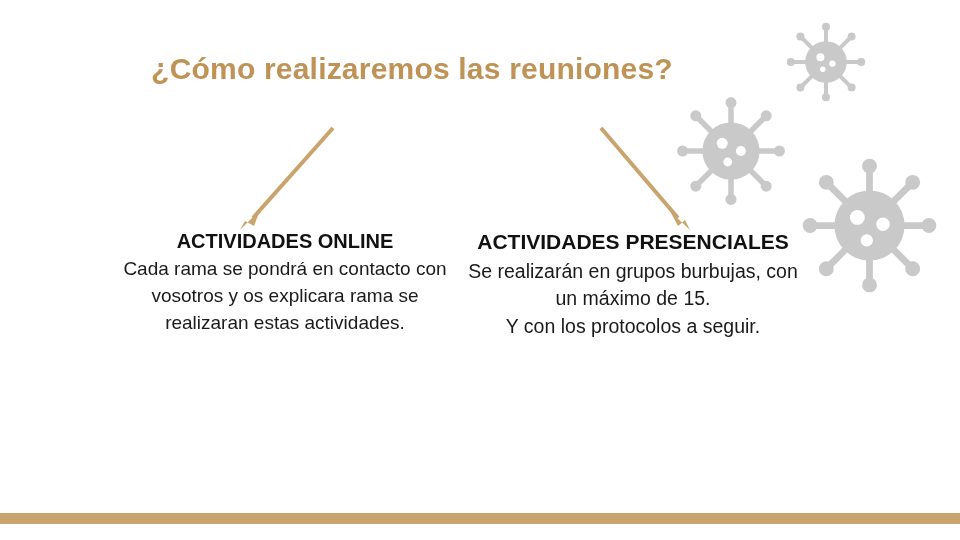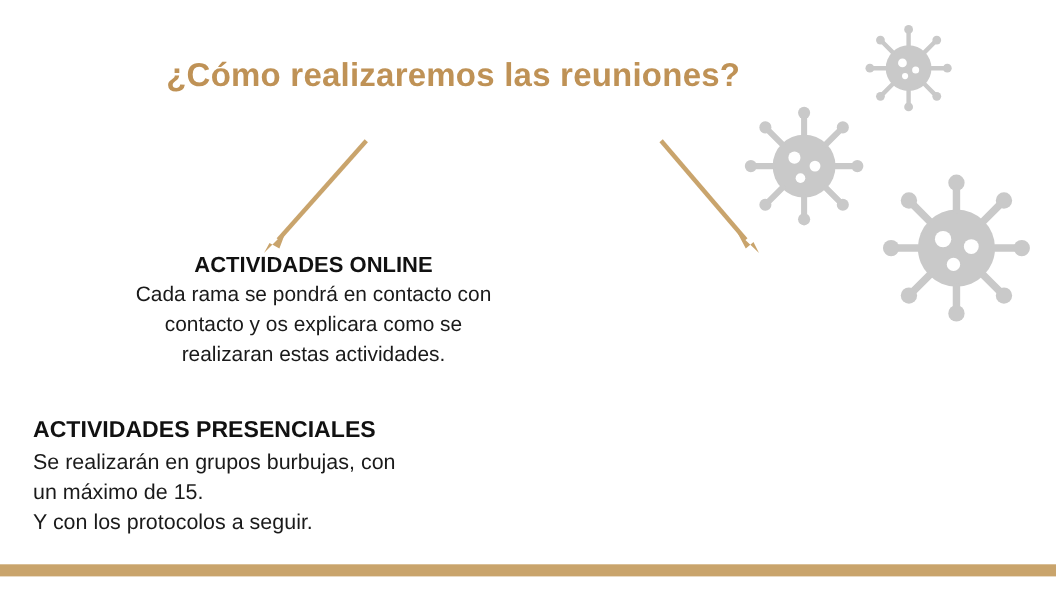--- a/index.html
+++ b/index.html
@@ -31,36 +31,35 @@
     font-weight: bold;
     color: #bf9256;
     letter-spacing: 0.2px;
   }
   .columns {
     position: absolute;
     top: 228px;
     left: 0;
     width: 960px;
     display: flex;
-    flex-direction: column;
+    flex-direction: row;
     justify-content: flex-start;
-    gap: 40px;
   }
   .col {
     box-sizing: border-box;
   }
   .col-left {
     width: 330px;
     margin-left: 120px;
     text-align: center;
   }
   .col-right {
     width: 330px;
-    margin-left: 30px;
-    text-align: left;
+    margin-left: 18px;
+    text-align: center;
   }
   .col-heading {
     font-size: 20px;
     font-weight: bold;
     color: #111111;
     line-height: 1.32;
   }
   .col-body {
     font-size: 19px;
     color: #1a1a1a;
@@ -202,21 +201,21 @@
       <line x1="333" y1="128" x2="253" y2="218"></line>
       <polygon points="240,230 260,210 254,226 245,221" stroke="none"></polygon>
       <line x1="601" y1="128" x2="678" y2="218"></line>
       <polygon points="690,230 670,211 678,226 685,220" stroke="none"></polygon>
     </g>
   </svg>
 
   <div class="columns">
     <div class="col col-left">
       <div class="col-heading">ACTIVIDADES ONLINE</div>
-      <div class="col-body">Cada rama se pondrá en contacto con contacto y os explicara como se realizaran estas actividades.</div>
+      <div class="col-body">Cada rama se pondrá en contacto con vosotros y os explicara rama se realizaran estas actividades.</div>
     </div>
     <div class="col col-right">
       <div class="col-heading">ACTIVIDADES PRESENCIALES</div>
       <div class="col-body">Se realizarán en grupos burbujas, con un máximo de 15.
 Y con los protocolos a seguir.</div>
     </div>
   </div>
 
   <div class="bottom-bar"></div>
 </div>

